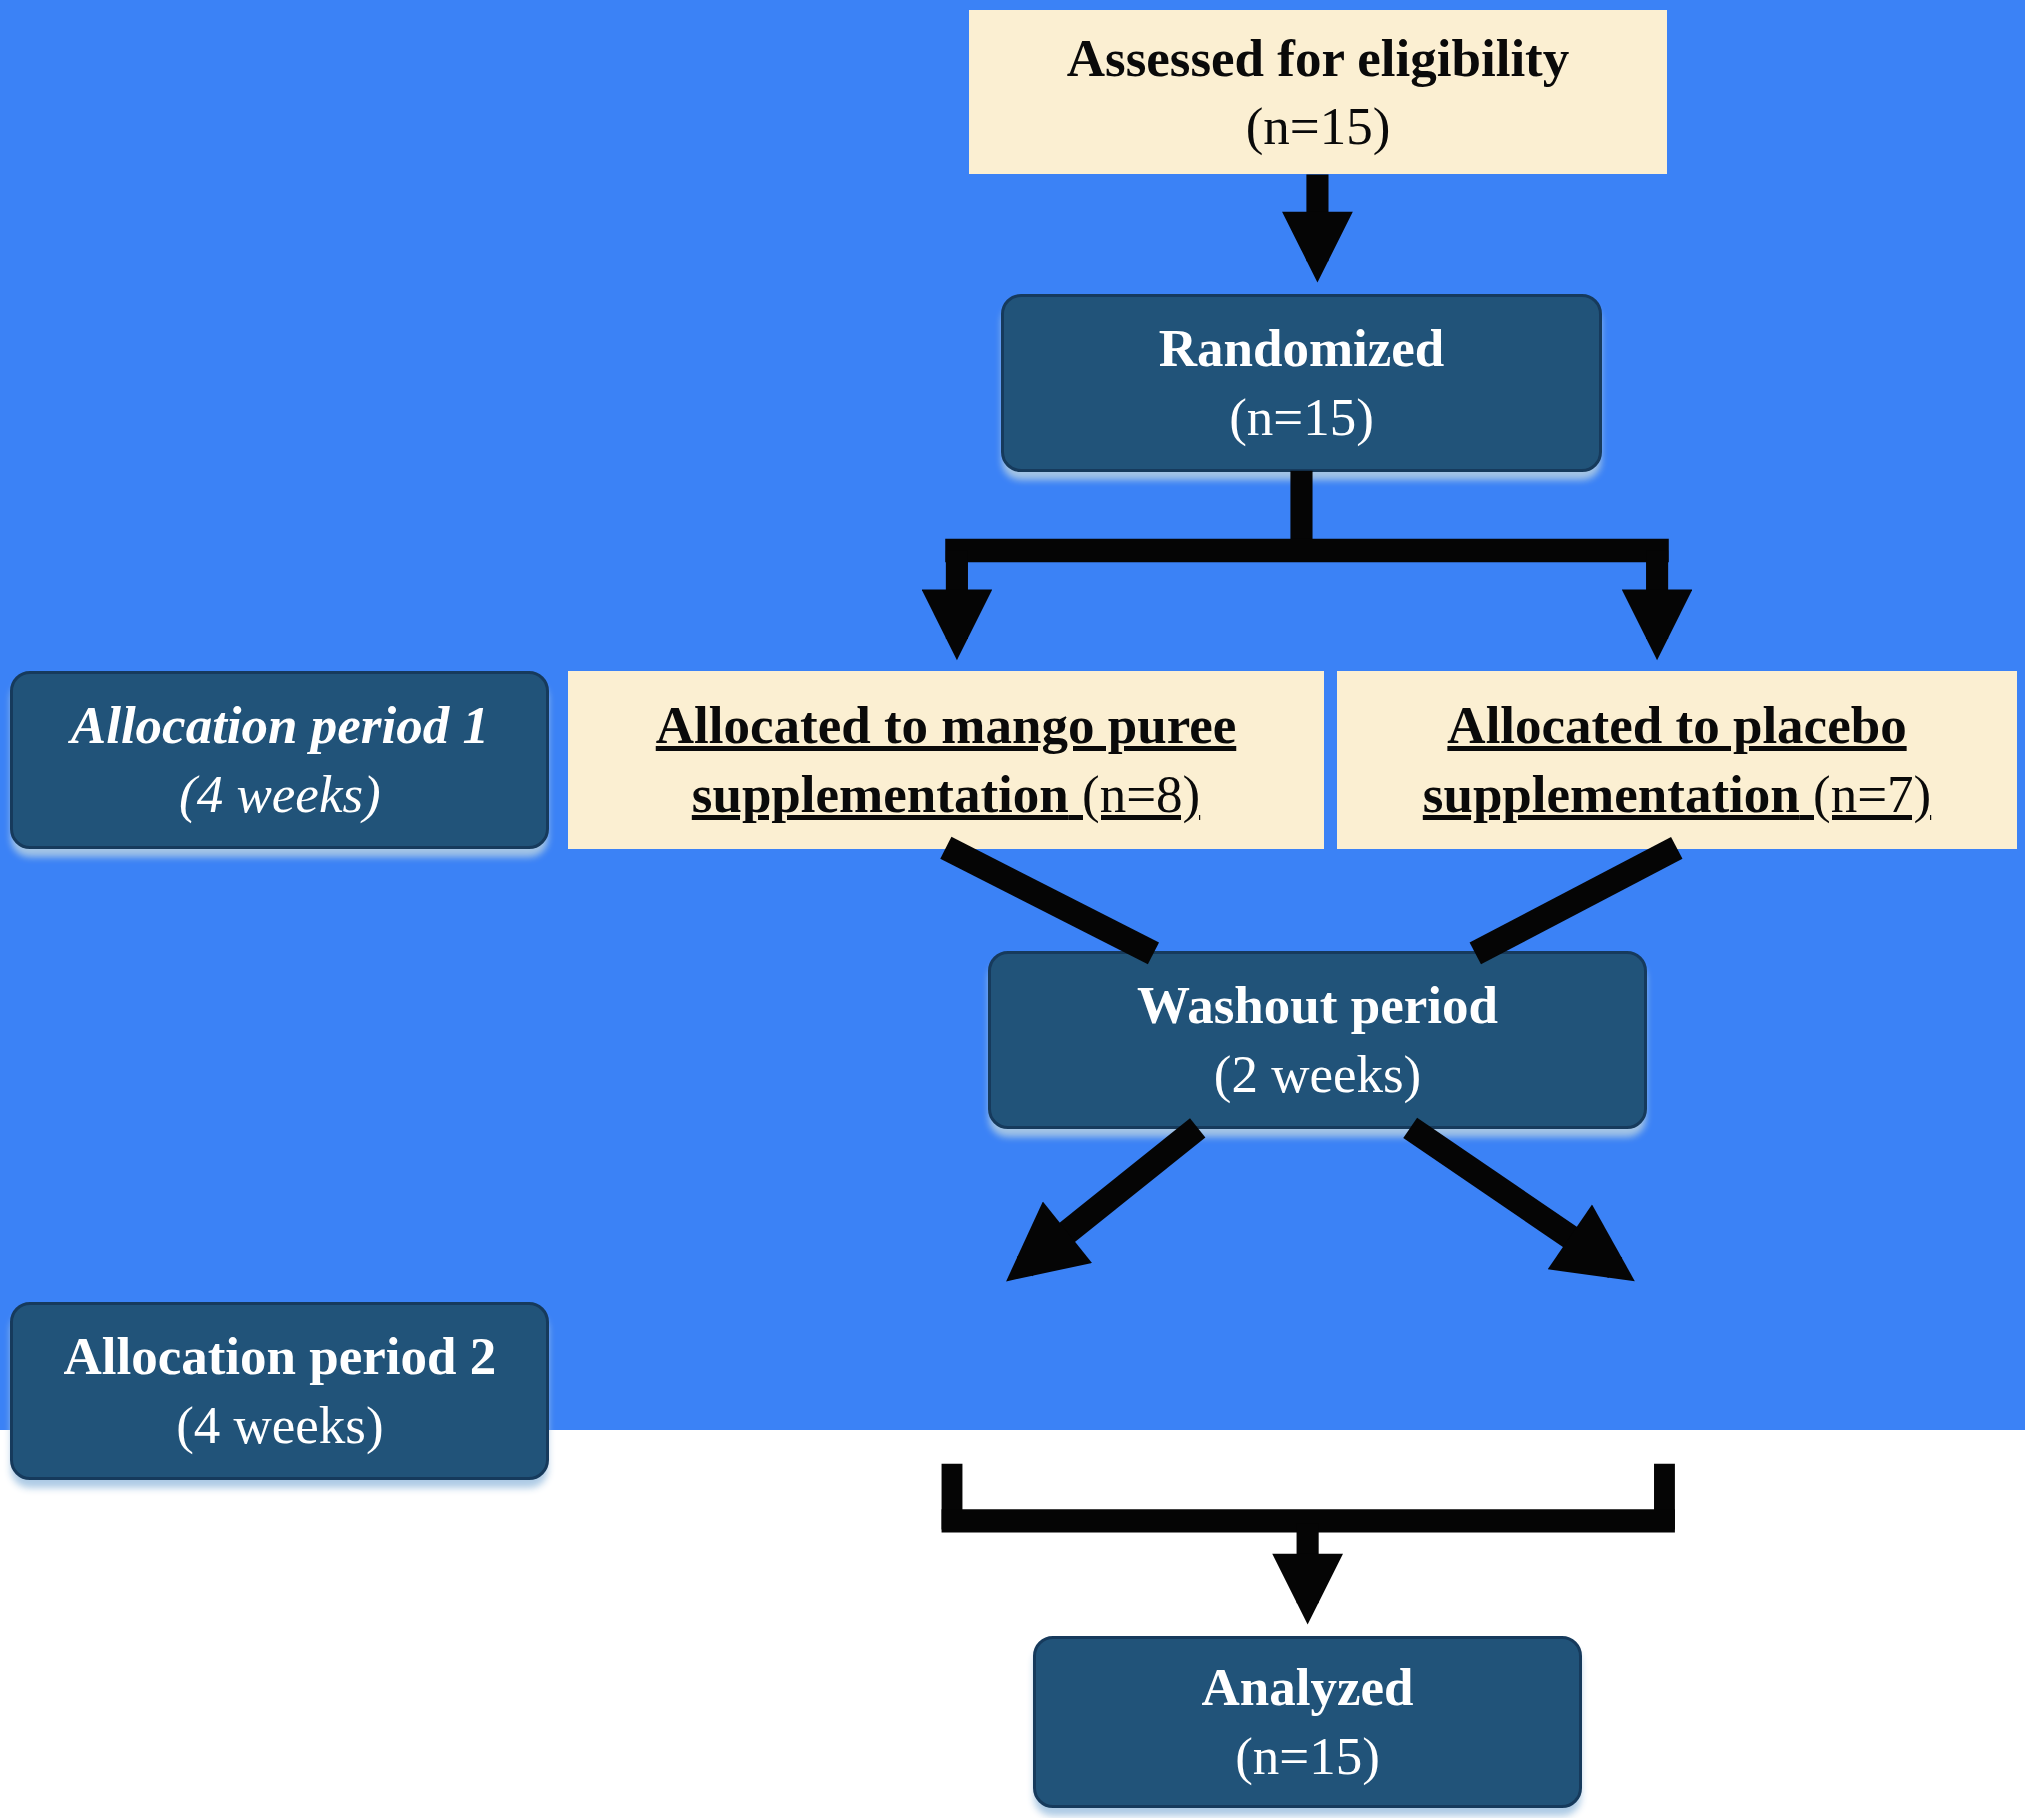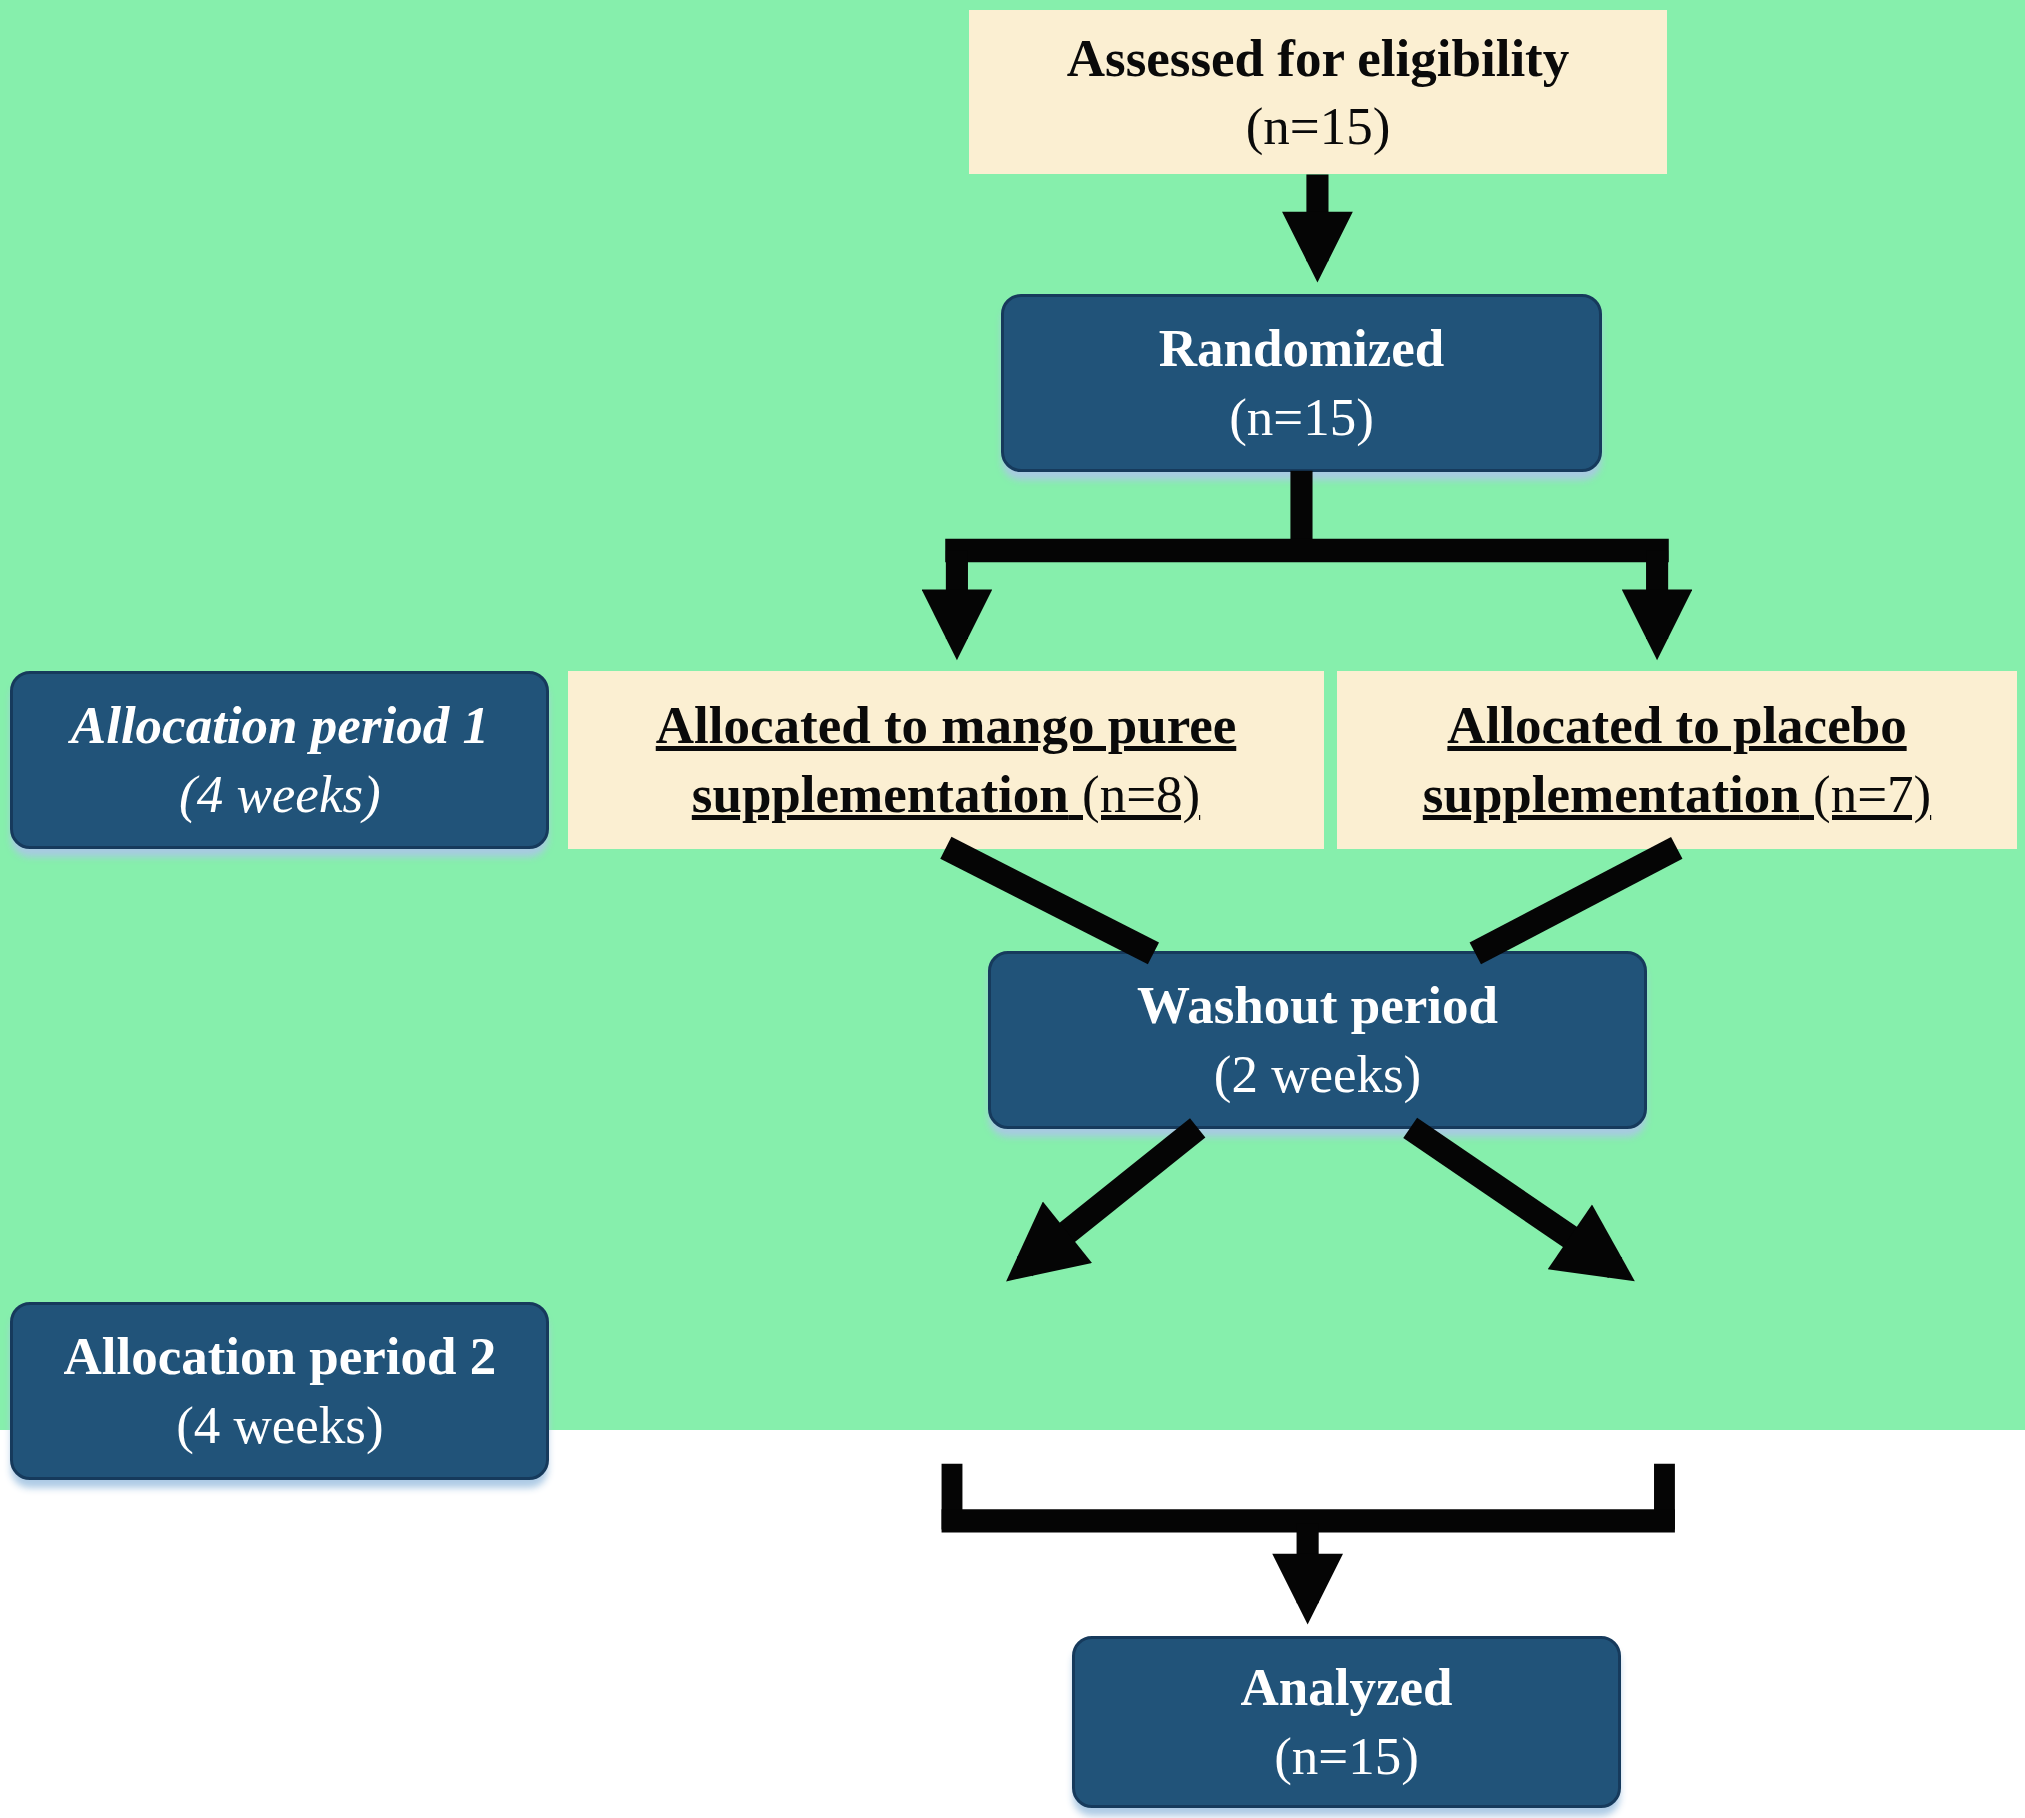--- a/index.html
+++ b/index.html
@@ -8,21 +8,21 @@
     width: 2025px;
     height: 1819px;
     background: #ffffff;
     overflow: hidden;
     font-family: "Liberation Serif", "DejaVu Serif", serif;
   }
   .canvas {
     position: relative;
     width: 2025px;
     height: 1430px;
-    background: #86efac;
+    background: #3b82f6;
   }
   .connectors {
     position: absolute;
     left: 0; top: 0;
     width: 2025px;
     height: 1819px;
     z-index: 2;
     pointer-events: none;
   }
   .connectors line { stroke: #050505; }
@@ -64,21 +64,21 @@
 
   #n-eligibility { left: 969px; top: 10.4px;   width: 698px; height: 164px; }
   #n-randomized  { left: 1001px; top: 294px;  width: 601px;  height: 178px; }
   #n-period1     { left: 10.4px;   top: 671px; width: 539px;  height: 178px; font-style: italic; }
   #n-mango1      { left: 568px;  top: 671px; width: 756px; height: 178px; }
   #n-placebo1    { left: 1337px; top: 671px; width: 680px; height: 178px; }
   #n-washout     { left: 988px; top: 951px; width: 659px; height: 178px; }
   #n-period2     { left: 10.4px;   top: 1286px; width: 539px;  height: 178px; margin-top: 16px; }
   #n-mango2      { left: 568px;  top: 1286px; width: 756px; height: 178px; }
   #n-placebo2    { left: 1337px; top: 1286px; width: 680px; height: 178px; }
-  #n-analyzed    { left: 1072px; top: 1636px; width: 549px;  height: 172px; }
+  #n-analyzed    { left: 1033px; top: 1636px; width: 549px;  height: 172px; }
 </style>
 </head>
 <body>
 
 <div class="canvas">
 
   <svg class="connectors" viewBox="0 0 3297 2961" xmlns="http://www.w3.org/2000/svg">
     <defs>
       <marker id="ah" viewBox="0 0 10 10" refX="7" refY="5" markerWidth="5" markerHeight="3.2" orient="auto" markerUnits="strokeWidth">
         <path class="ah-fill" d="M0,0 L10,5 L0,10 Z"></path>

